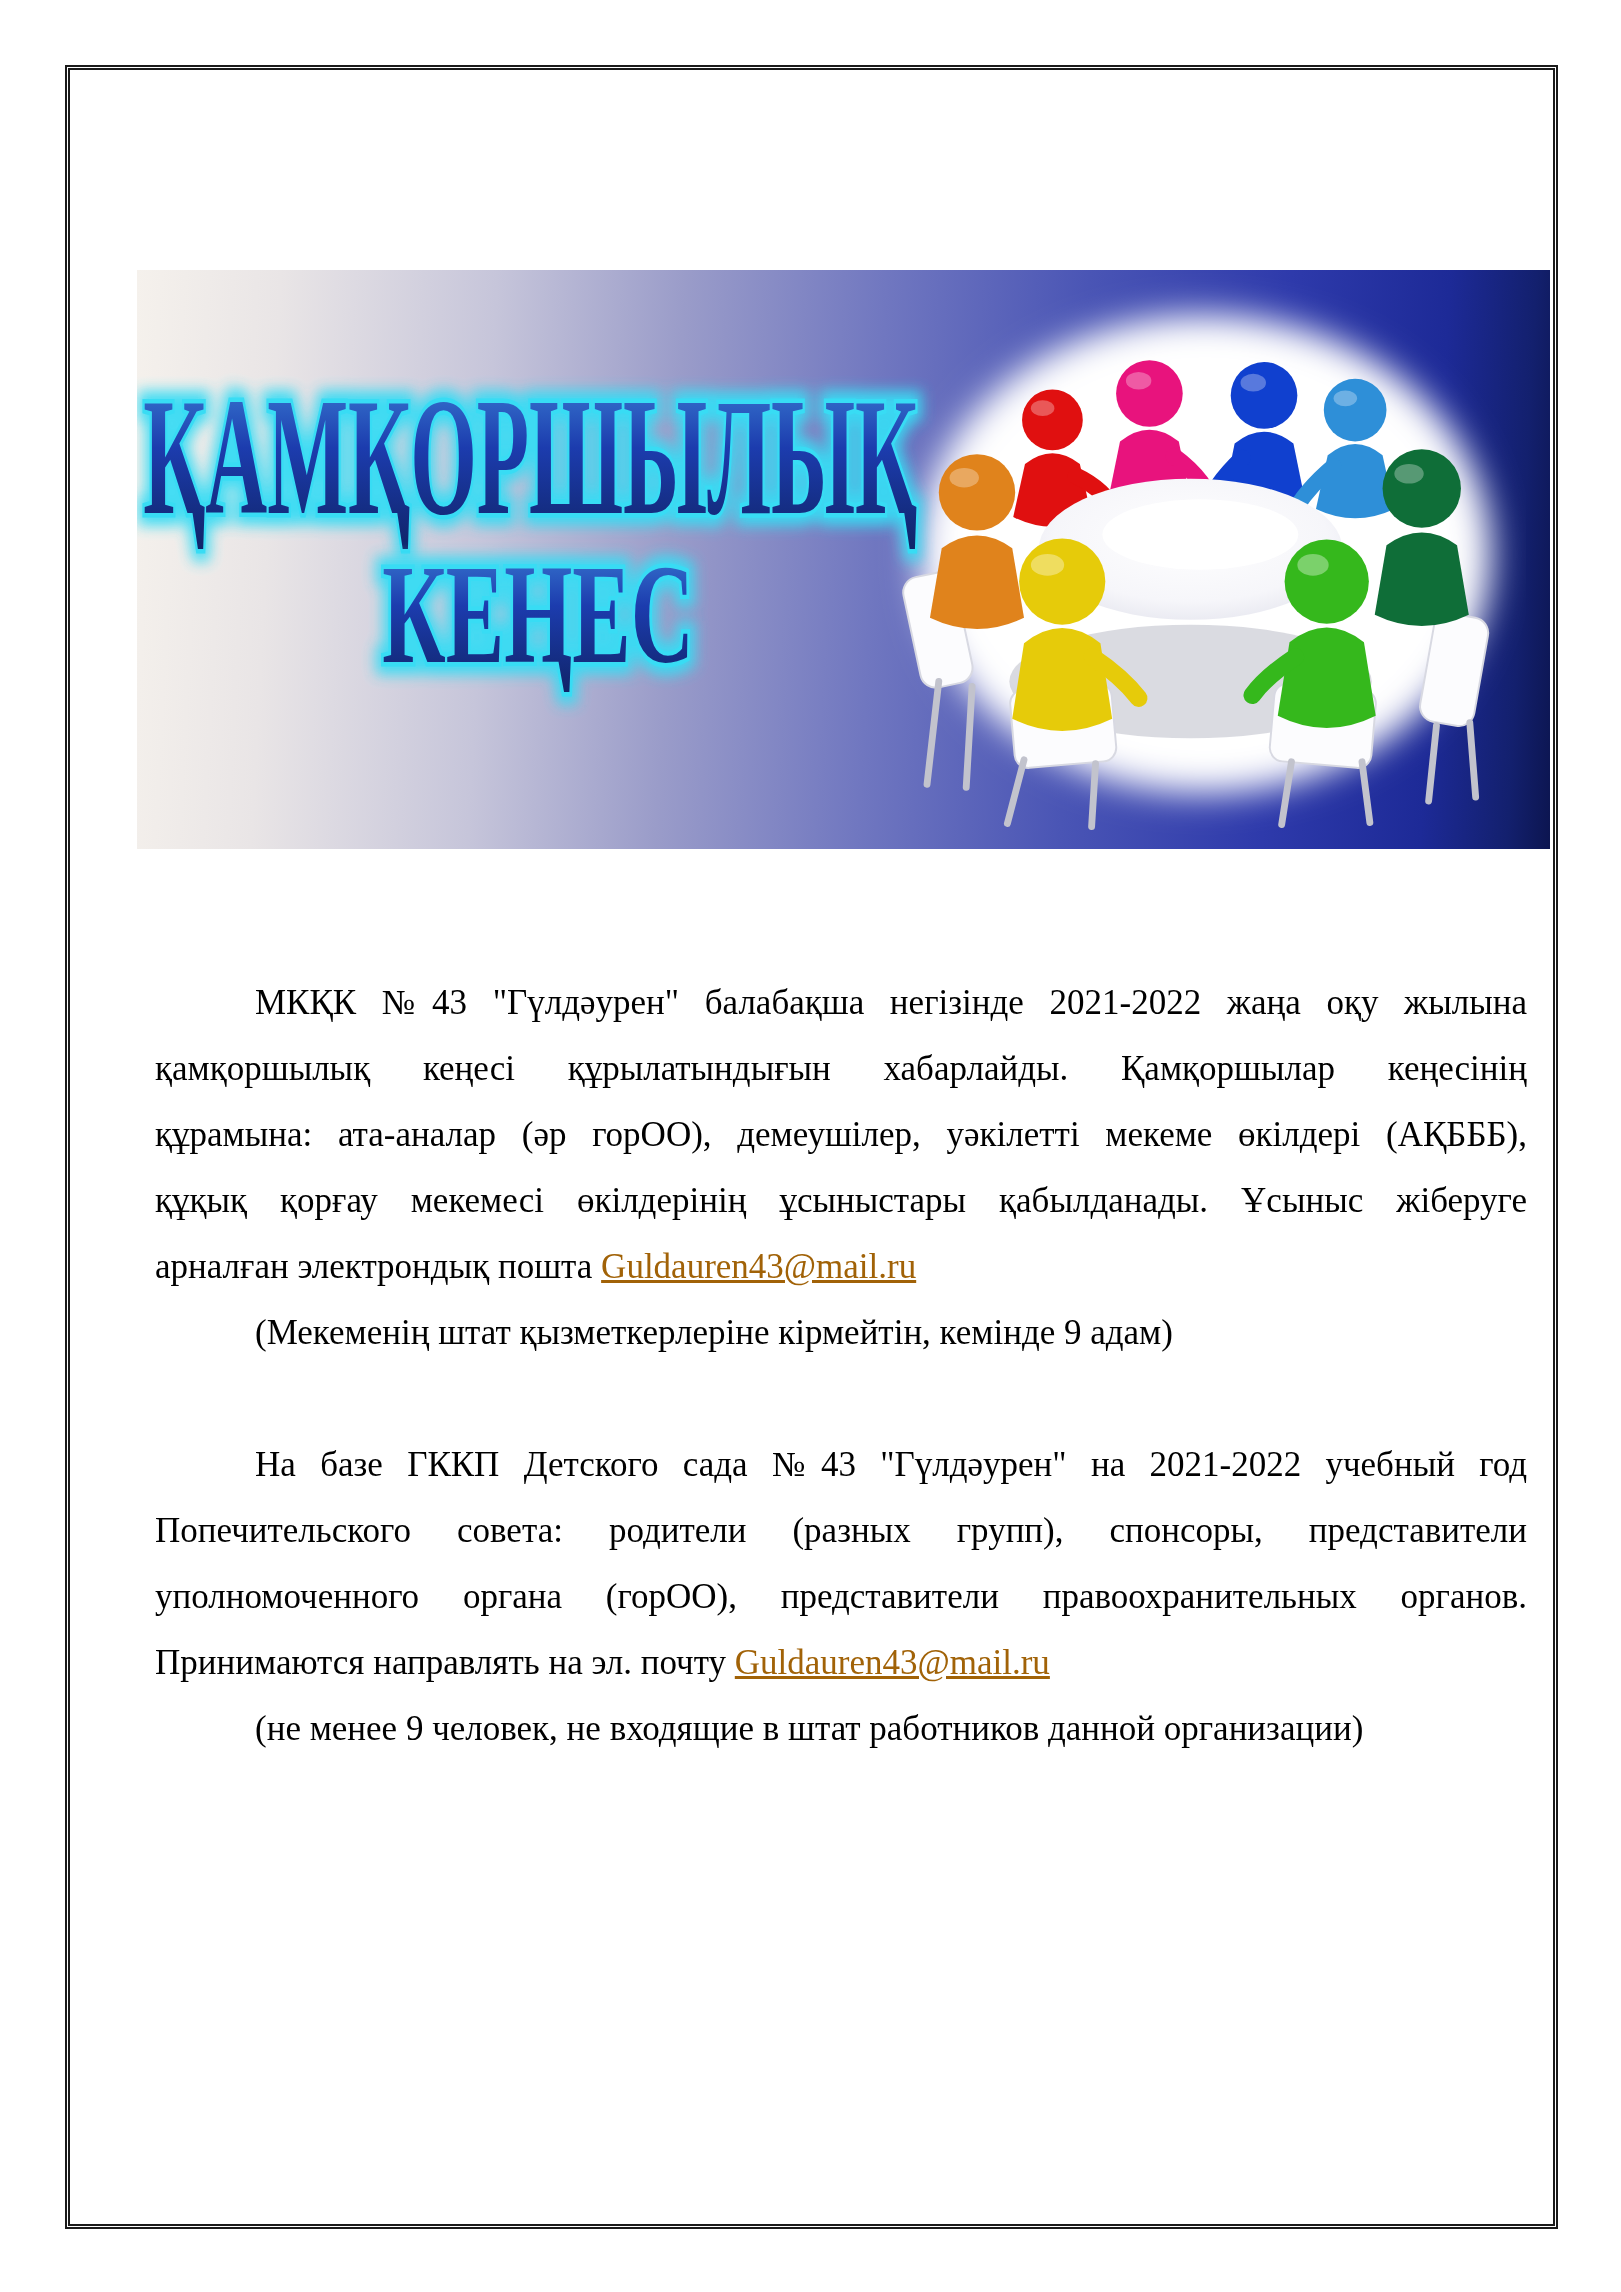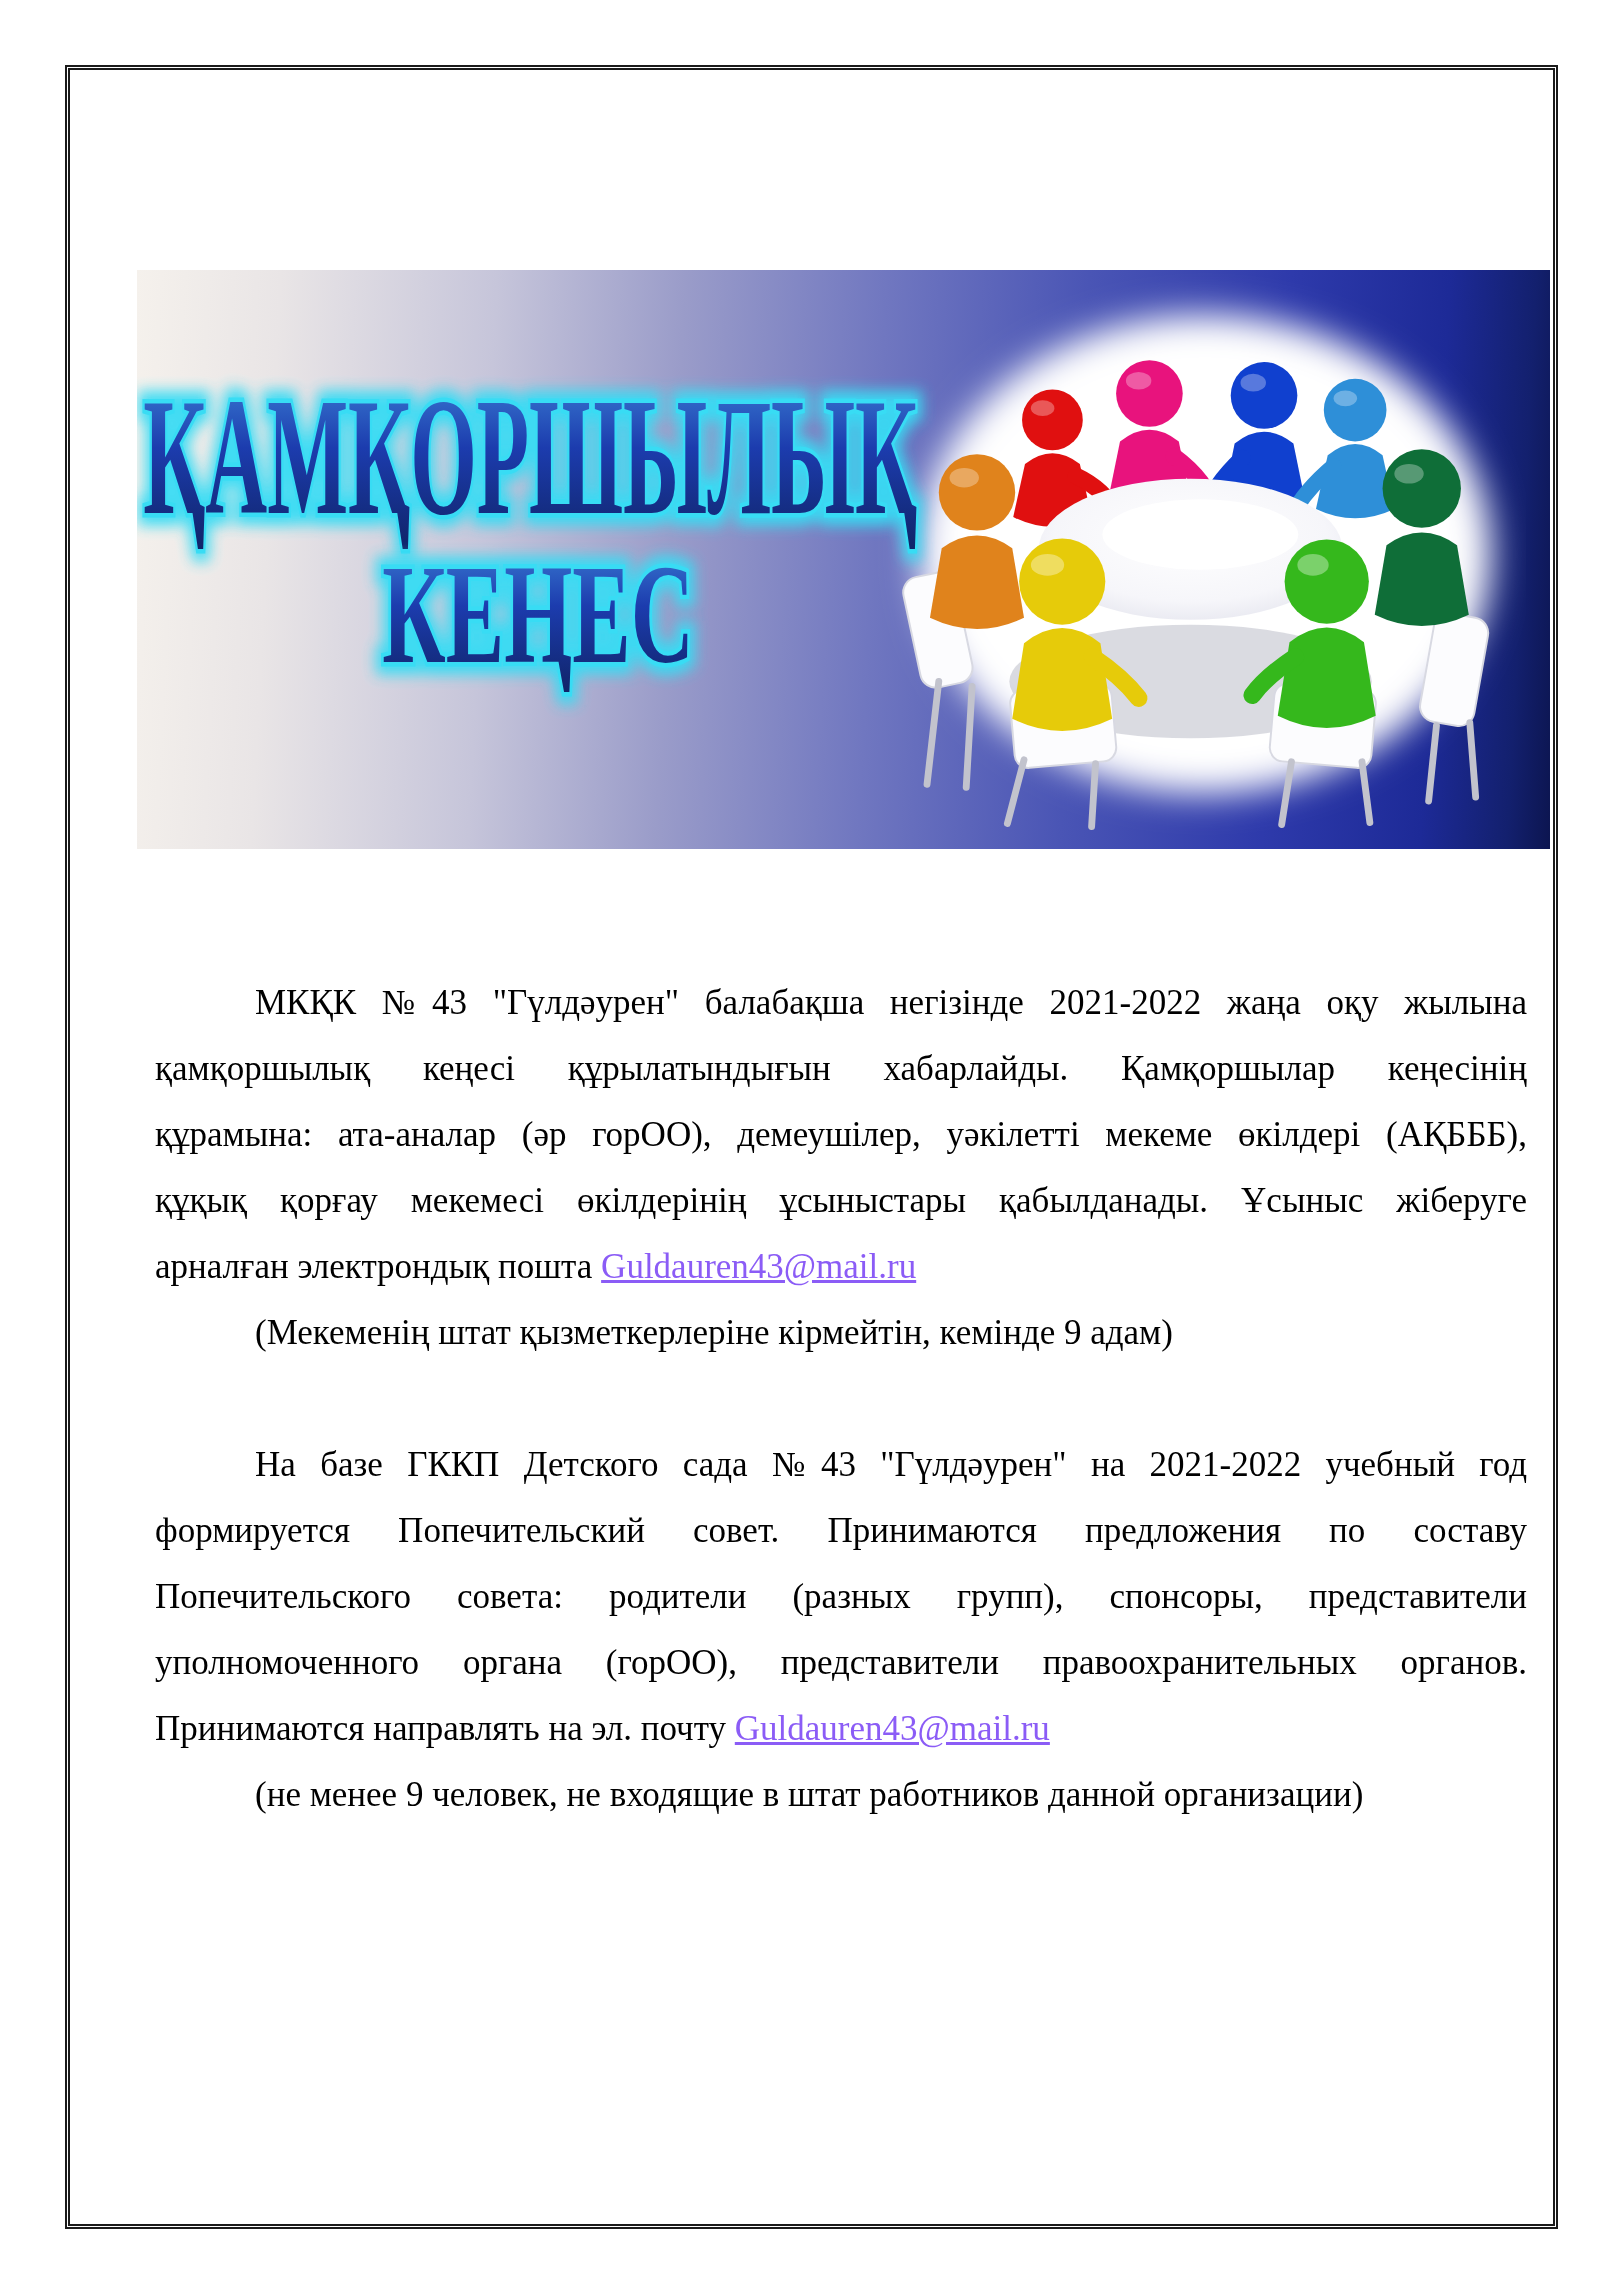--- a/index.html
+++ b/index.html
@@ -23,21 +23,21 @@
   .banner svg { position:absolute; left:0; top:0; }
   .t-glow { fill:none; stroke:#38dcf4; stroke-width:26px; opacity:.95;
             font-weight:bold; font-family:"Liberation Serif","DejaVu Serif",serif; }
   .t-main { fill:url(#lg-letters); stroke:#38dcf4; stroke-width:9px; paint-order:stroke;
             font-weight:bold; font-family:"Liberation Serif","DejaVu Serif",serif; }
   .textblock { position:absolute; left:155px; top:970px; width:1372px; }
   .tline { font-size:35px; line-height:66px; height:66px; overflow:hidden; }
   .j   { text-align:justify; text-align-last:justify; }
   .ind { text-indent:100px; }
   .spacer { height:66px; }
-  .lnk { color:#8b5cf6; text-decoration:underline; cursor:pointer; }
+  .lnk { color:#a16207; text-decoration:underline; cursor:pointer; }
 </style>
 </head>
 <body>
 
 <div class="frame"></div>
 
 <div class="banner">
   <svg width="1389" height="579" viewBox="0 0 1417 591">
     <defs>
       <linearGradient id="lg-letters" x1="0" y1="0" x2="0" y2="1">
@@ -145,21 +145,20 @@
   <div class="tline j ind">МКҚК №43 "Гүлдәурен" балабақша негізінде 2021-2022 жаңа оқу жылына</div>
   <div class="tline j">қамқоршылық кеңесі құрылатындығын хабарлайды. Қамқоршылар кеңесінің</div>
   <div class="tline j">құрамына: ата-аналар (әр горОО), демеушілер, уәкілетті мекеме өкілдері (АҚБББ),</div>
   <div class="tline j">құқық қорғау мекемесі өкілдерінің ұсыныстары қабылданады. Ұсыныс жіберуге</div>
   <div class="tline">
     <span>арналған электрондық пошта </span><a class="lnk">Guldauren43@mail.ru</a>
   </div>
   <div class="tline ind">(Мекеменің штат қызметкерлеріне кірмейтін, кемінде 9 адам)</div>
   <div class="spacer"></div>
   <div class="tline j ind">На базе ГККП Детского сада №43 "Гүлдәурен" на 2021-2022 учебный год</div>
-  <div class="tline j">формируется Попечительский совет. Принимаются предложения по составу</div>
   <div class="tline j">Попечительского совета: родители (разных групп), спонсоры, представители</div>
   <div class="tline j">уполномоченного органа (горОО), представители правоохранительных органов.</div>
   <div class="tline">
     <span>Принимаются направлять на эл. почту </span><a class="lnk">Guldauren43@mail.ru</a>
   </div>
   <div class="tline ind">(не менее 9 человек, не входящие в штат работников данной организации)</div>
 </div>
 
 
 </body></html>

